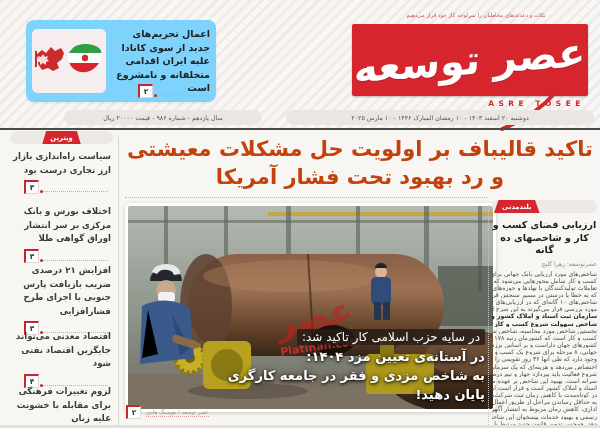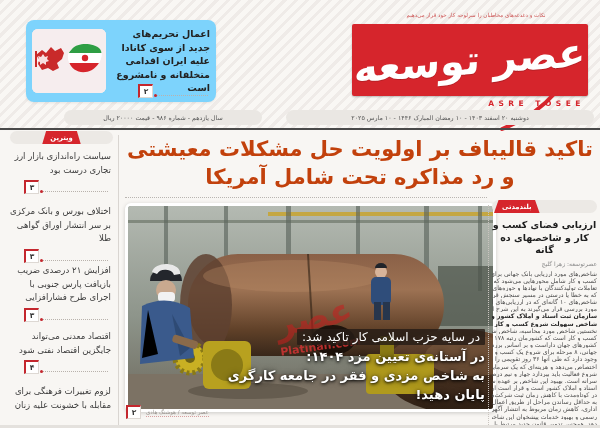--- a/index.html
+++ b/index.html
@@ -48,21 +48,21 @@
   .dotrule{position:absolute;left:125px;top:197px;width:362px;border-top:1px dotted #b9b5b1;}
   
   .pill{background:#ece9e5;border-radius:7px;height:13px;display:flex;align-items:flex-end;}
   .redtab{background:#d6252c;color:#fff;font-size:6.8px;font-weight:bold;height:13px;
           display:flex;align-items:center;justify-content:center;
           clip-path:polygon(10% 0,90% 0,100% 100%,0 100%);padding:0 8px;}
   
   .sidebar-tab{position:absolute;left:10px;top:131px;width:103px;justify-content:center;}
   .vdiv{position:absolute;left:118px;top:135px;width:1px;height:290px;background:#d9d5d1;}
   .sb-item{position:absolute;left:8px;width:105px;}
-  .sb-text{font-size:8.6px;font-weight:normal;color:#3a3a3a;line-height:13.5px;text-align:right;
+  .sb-text{font-size:8.6px;font-weight:bold;color:#3a3a3a;line-height:13.5px;text-align:right;
            direction:rtl;padding-right:2px;}
   .sb-item .marker{margin:3px 0 0 0;padding-left:16px;width:86px;}
   
   .photo{position:absolute;left:125px;top:203px;width:365px;height:203px;border:3px solid #fff;
          border-radius:6px;box-shadow:0 1px 4px rgba(0,0,0,.18);overflow:hidden;background:#8c928a;}
   .cap{position:absolute;right:8px;text-align:right;color:#fff;direction:rtl;}
   .kicker{bottom:64px;font-size:12px;background:rgba(38,28,22,.82);padding:1px 5px;border-radius:1px;}
   .capline{font-size:13px;font-weight:900;text-shadow:0 1px 3px rgba(0,0,0,.95),0 0 6px rgba(0,0,0,.6);}
   .c1{bottom:45px;} .c2{bottom:26px;} .c3{bottom:7px;}
   .photo-marker{position:absolute;left:126px;top:405px;width:20px;}
@@ -123,21 +123,21 @@
     <span class="mbox">۲</span>
     <span class="mdots"></span>
   </div>
 
   <div class="datebar right fa">دوشنبه ۲۰ اسفند ۱۴۰۳ - ۱۰ رمضان المبارک ۱۴۴۶ - ۱۰ مارس ۲۰۲۵</div>
   <div class="datebar left fa">سال یازدهم - شماره ۹۸۶ - قیمت ۲۰۰۰۰ ریال</div>
   <div class="hrule"></div>
 
   <div class="headline fa">
     <div class="l">تاکید قالیباف بر اولویت حل مشکلات معیشتی</div>
-    <div class="l">و رد مذاکره تحت شامل آمریکا</div>
+    <div class="l">و رد بهبود تحت فشار آمریکا</div>
   </div>
   <div class="dotrule"></div>
 
   <div class="pill sidebar-tab">
     <div class="redtab fa">ویترین</div>
   </div>
   <div id="sb-items">
       <div class="sb-item" style="top: 150px;">
         <div class="sb-text fa">سیاست راه‌اندازی بازار ارز تجاری درست بود</div>
         <div class="marker">

